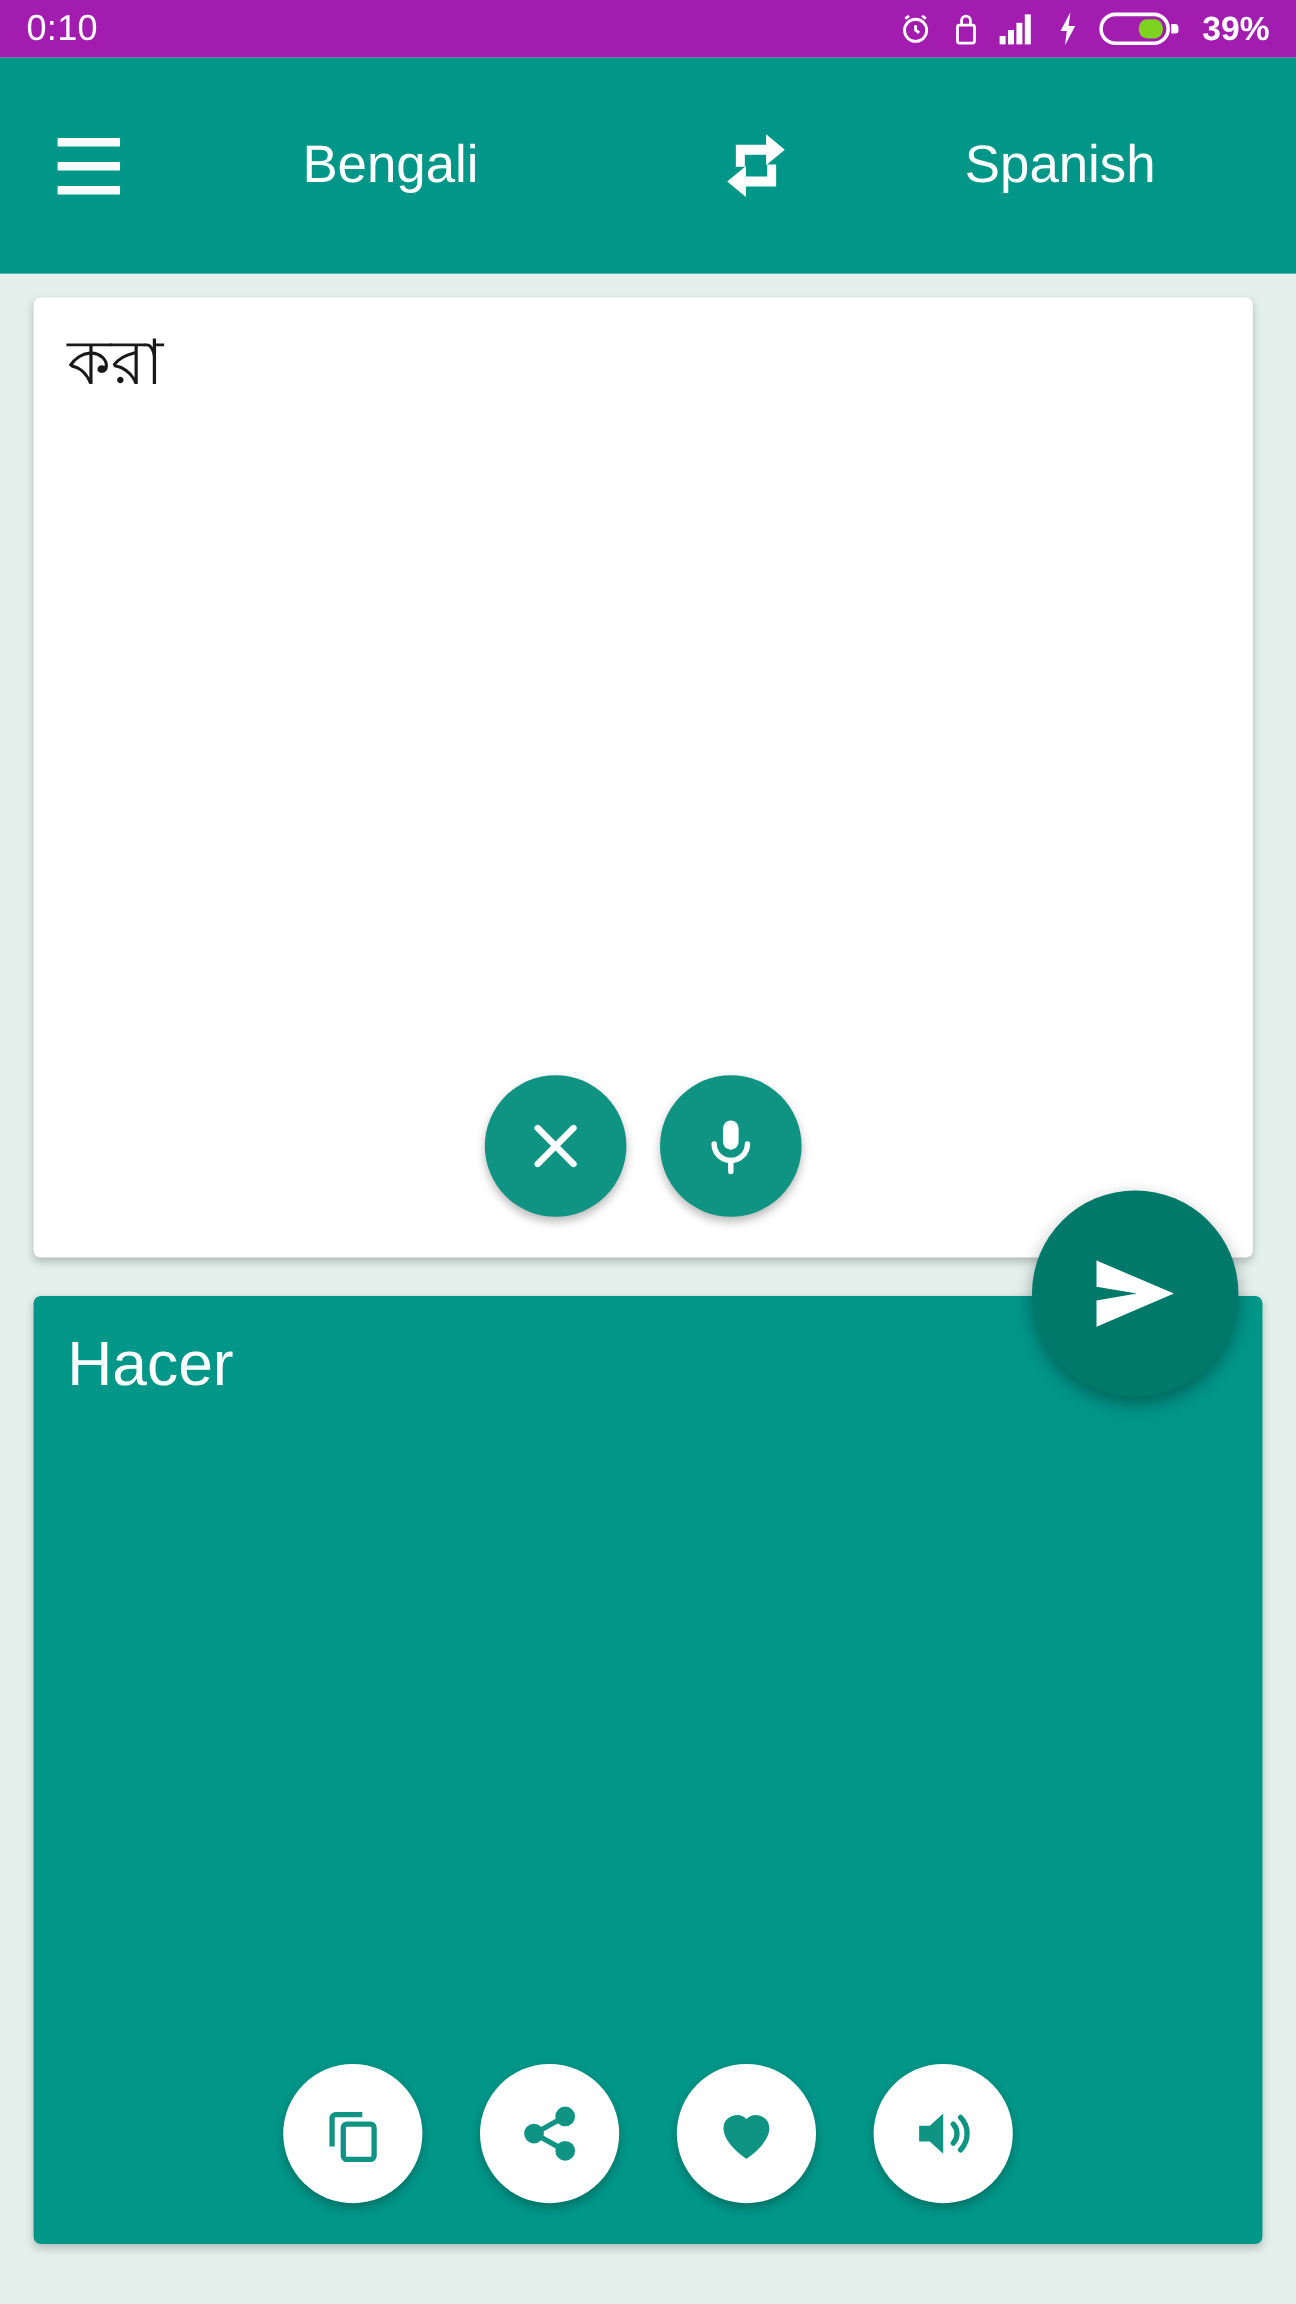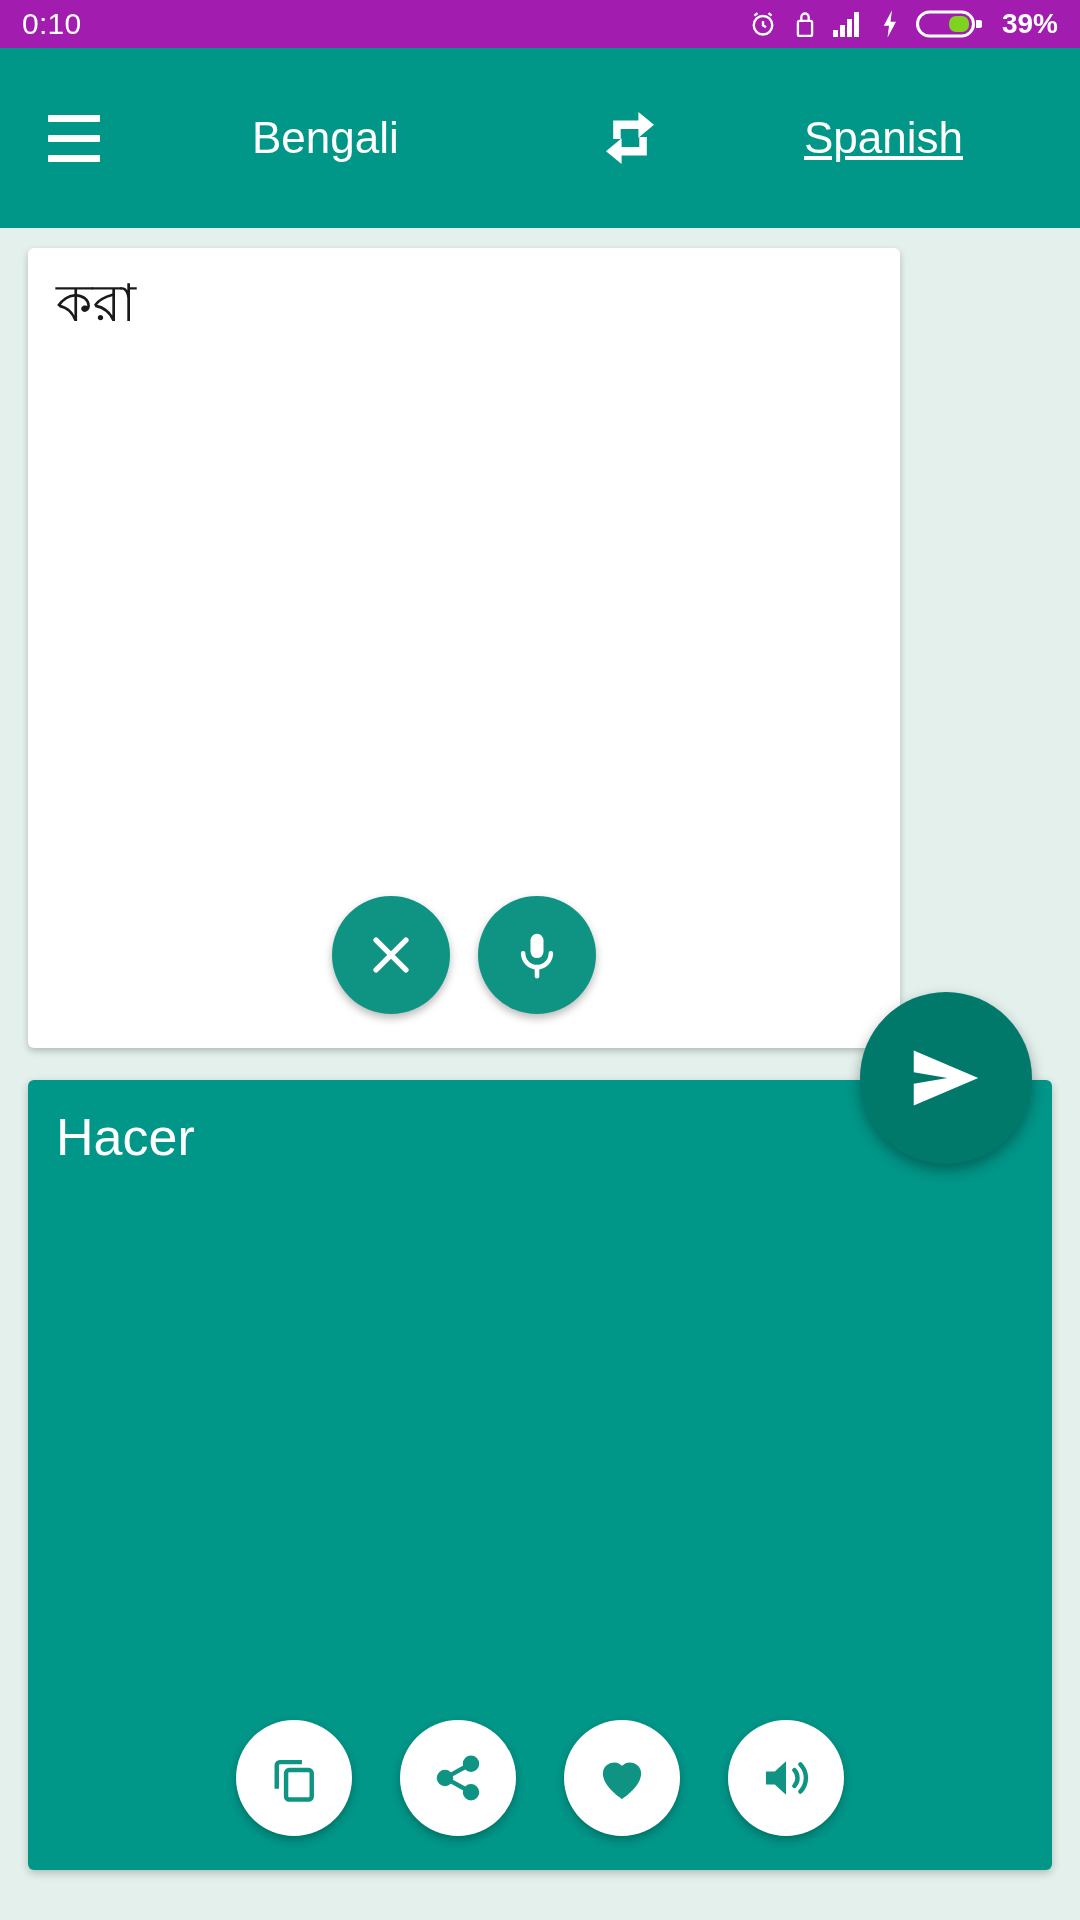--- a/index.html
+++ b/index.html
@@ -81,41 +81,40 @@
     position: absolute;
     left: 252px;
     top: 50%;
     transform: translateY(-50%);
   }
   .lang-target {
     position: absolute;
     left: 804px;
     top: 50%;
     transform: translateY(-50%);
-    text-decoration: underline;
   }
   .swap-button {
     position: absolute;
     left: 580px;
     top: 50%;
     transform: translateY(-50%);
     width: 100px;
     height: 100px;
     display: flex;
     align-items: center;
     justify-content: center;
     cursor: pointer;
   }
 
   
   .source-card {
     position: absolute;
     left: 28px;
     top: 248px;
-    width: 872px;
+    width: 1016px;
     height: 800px;
     background: #ffffff;
     border-radius: 6px;
     box-shadow: 0 3px 7px rgba(0,0,0,0.22);
   }
   .source-text {
     position: absolute;
     left: 28px;
     top: 20px;
     right: 28px;

